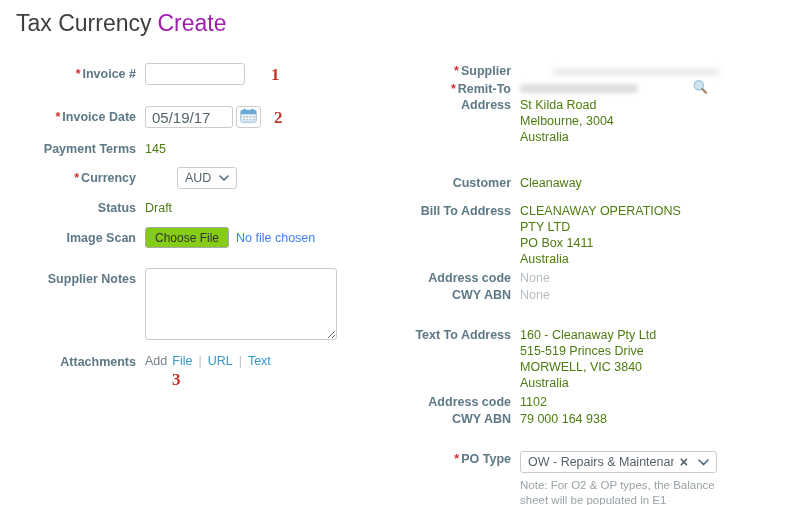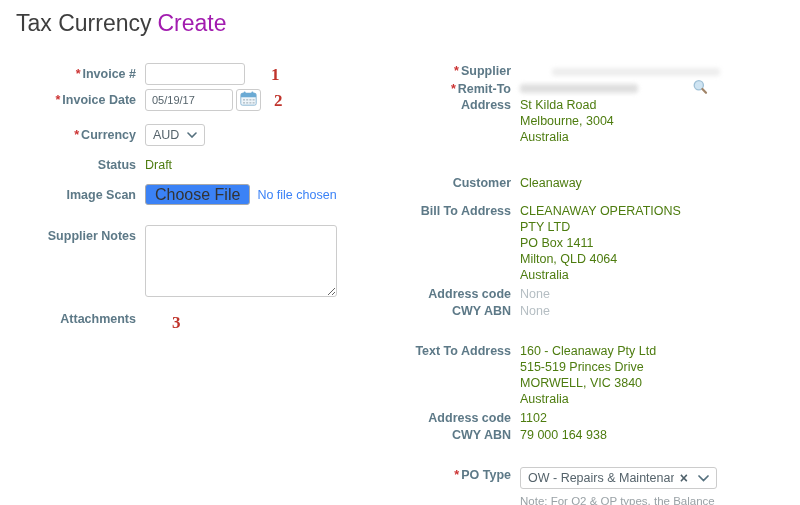--- a/index.html
+++ b/index.html
@@ -22,21 +22,21 @@
   .row.top { align-items: flex-start; }
   .lbl { flex-shrink: 0; text-align: right; padding-right: 9px; font-weight: bold; color: #5d7987; line-height: 16px; }
   .col-left  .lbl { width: 145px; }
   .col-right .lbl { width: 120px; }
   .star { color: #cc3333; margin-right: 2px; }
   .val { color: #63707 6; }
   .val, .addr { color: #4d7c0f; line-height: 16px; }
 
   .text-input {
     height: 22px; border: 1px solid #cccccc; border-radius: 3px;
-    font-family: "Liberation Sans", sans-serif; font-size: 11px; color: #55636b;
+    font-family: "Liberation Sans", sans-serif; font-size: 15px; color: #55636b;
     padding: 0 6px; background: #fff;
   }
   .inv-num  { width: 100px; }
   .inv-date { width: 88px; }
 
   .cal-btn {
     width: 25px; height: 22px; margin-left: 3px;
     border: 1px solid #cccccc; border-radius: 3px; background: #fff;
     display: inline-flex; align-items: center; justify-content: center; cursor: pointer;
   }
@@ -53,22 +53,22 @@
     height: 22px; border: 1px solid #cccccc; border-radius: 3px; background: #fff;
     display: inline-flex; align-items: center; padding: 0 7px; color: #55636b; cursor: pointer;
   }
   .select .chev { display: inline-flex; margin-left: 8px; }
   .select-po { width: 197px; }
   .select-po .po-text { flex: 1 1 auto; white-space: nowrap; overflow: hidden; }
   .clear-x { font-weight: bold; font-size: 14px; color: #4f616b; margin: 0 2px 0 6px; line-height: 1; cursor: pointer; }
 
   .choose-btn {
     height: 21px; padding: 0 9px; display: inline-flex; align-items: center;
-    background: #3b82f6; border: 1px solid #a9a9a9; border-radius: 3px;
-    color: #333; font-size: 16px; cursor: pointer;
+    background: #84cc16; border: 1px solid #a9a9a9; border-radius: 3px;
+    color: #333; font-size: 12px; cursor: pointer;
   }
   .file-status { margin-left: 7px; color: #3b82f6; }
 
   .notes-ta {
     width: 192px; height: 72px; border: 1px solid #cccccc; border-radius: 3px;
     resize: both; font-family: "Liberation Sans", sans-serif; font-size: 12px; color: #55636b;
     padding: 4px 6px;
   }
   .row-notes .lbl { padding-top: 3px; }
 
@@ -85,24 +85,24 @@
     color: #9aa2a6; font-size: 11.5px; line-height: 15px; width: 208px; margin-top: 5px;
   }
 
   .redact { background: #d4d4d4; border-radius: 3px; filter: blur(2px); }
   .redact.supplier-smudge { width: 168px; height: 8px; opacity: .4; margin: 5px 0 0 32px; }
   .redact.remit-smudge    { width: 118px; height: 9px; opacity: .75; margin: 3px 0 4px 0; }
 
   .mag { position: absolute; left: 172px; top: -2px; cursor: pointer; }
 
   
-  .r-invnum   { margin-bottom: 4px; }
+  .r-invnum   { margin-bottom: 21px; }
   .r-invdate  { margin-bottom: 13px; }
   .r-payterms { margin-bottom: 10px; }
-  .r-currency { margin-bottom: 11px; }
+  .r-currency { margin-bottom: 11px; gap: 32px; }
   .r-status   { margin-bottom: 11px; }
   .r-imgscan  { margin-bottom: 20px; }
   .r-notes    { margin-bottom: 14px; }
 
   .r-supplier  { margin-bottom: 2px; }
   .r-remit     { margin-bottom: 30px; }
   .r-customer  { margin-bottom: 12px; }
   .r-billto    { margin-bottom: 3px; }
   .r-code1     { margin-bottom: 1px; }
   .r-abn1      { margin-bottom: 24px; }
@@ -144,20 +144,24 @@
                 <rect x="6.2" y="11" width="2" height="1.6"></rect>
                 <rect x="9.4" y="11" width="2" height="1.6"></rect>
                 <rect x="12.6" y="11" width="2" height="1.6"></rect>
             </g>
           </svg>
         </span>
       </span>
       <span class="annot a2">2</span>
     </div>
 
+    <div class="row r-payterms">
+      <div class="lbl">Payment Terms</div>
+      <div class="val">145</div>
+    </div>
 
     <div class="row r-currency">
       <div class="lbl"><span class="star">*</span><span>Currency</span></div>
       <div class="select">
         <span>AUD</span>
         <span class="chev">
           <svg width="10" height="6" viewBox="0 0 10 6">
               <polyline points="1,1 5,5 9,1" fill="none" stroke="#55707e" stroke-width="1.6" stroke-linecap="round"></polyline>
             </svg>
         </span>
@@ -176,20 +180,23 @@
     </div>
 
     <div class="row top r-notes row-notes">
       <div class="lbl">Supplier Notes</div>
       <textarea class="notes-ta" style=""></textarea>
     </div>
 
     <div class="row top">
       <div class="lbl">Attachments</div>
       <div>
+        <div>
+          <span class="add-prefix">Add</span><span class="lnk">File</span><span class="pipe">|</span><span class="lnk">URL</span><span class="pipe">|</span><span class="lnk">Text</span>
+        </div>
         <span class="annot a3">3</span>
       </div>
     </div>
 
   </div>
 
   <div class="col col-right">
 
     <div class="row top r-supplier">
       <div class="lbl"><span class="star">*</span><span>Supplier</span></div>
@@ -215,21 +222,20 @@
     <div class="row r-customer">
       <div class="lbl">Customer</div>
       <div class="val">Cleanaway</div>
     </div>
 
     <div class="row top r-billto">
       <div class="lbl">Bill To Address</div>
       <div class="addr billto-block">
         <div class="addr-line">CLEANAWAY OPERATIONS PTY LTD</div>
         <div class="addr-line">PO Box 1411</div>
-        <div class="addr-line">Milton, QLD 4064</div>
         <div class="addr-line">Australia</div>
       </div>
     </div>
 
     <div class="row r-code1">
       <div class="lbl">Address code</div>
       <div class="val none-val">None</div>
     </div>
 
     <div class="row r-abn1">

